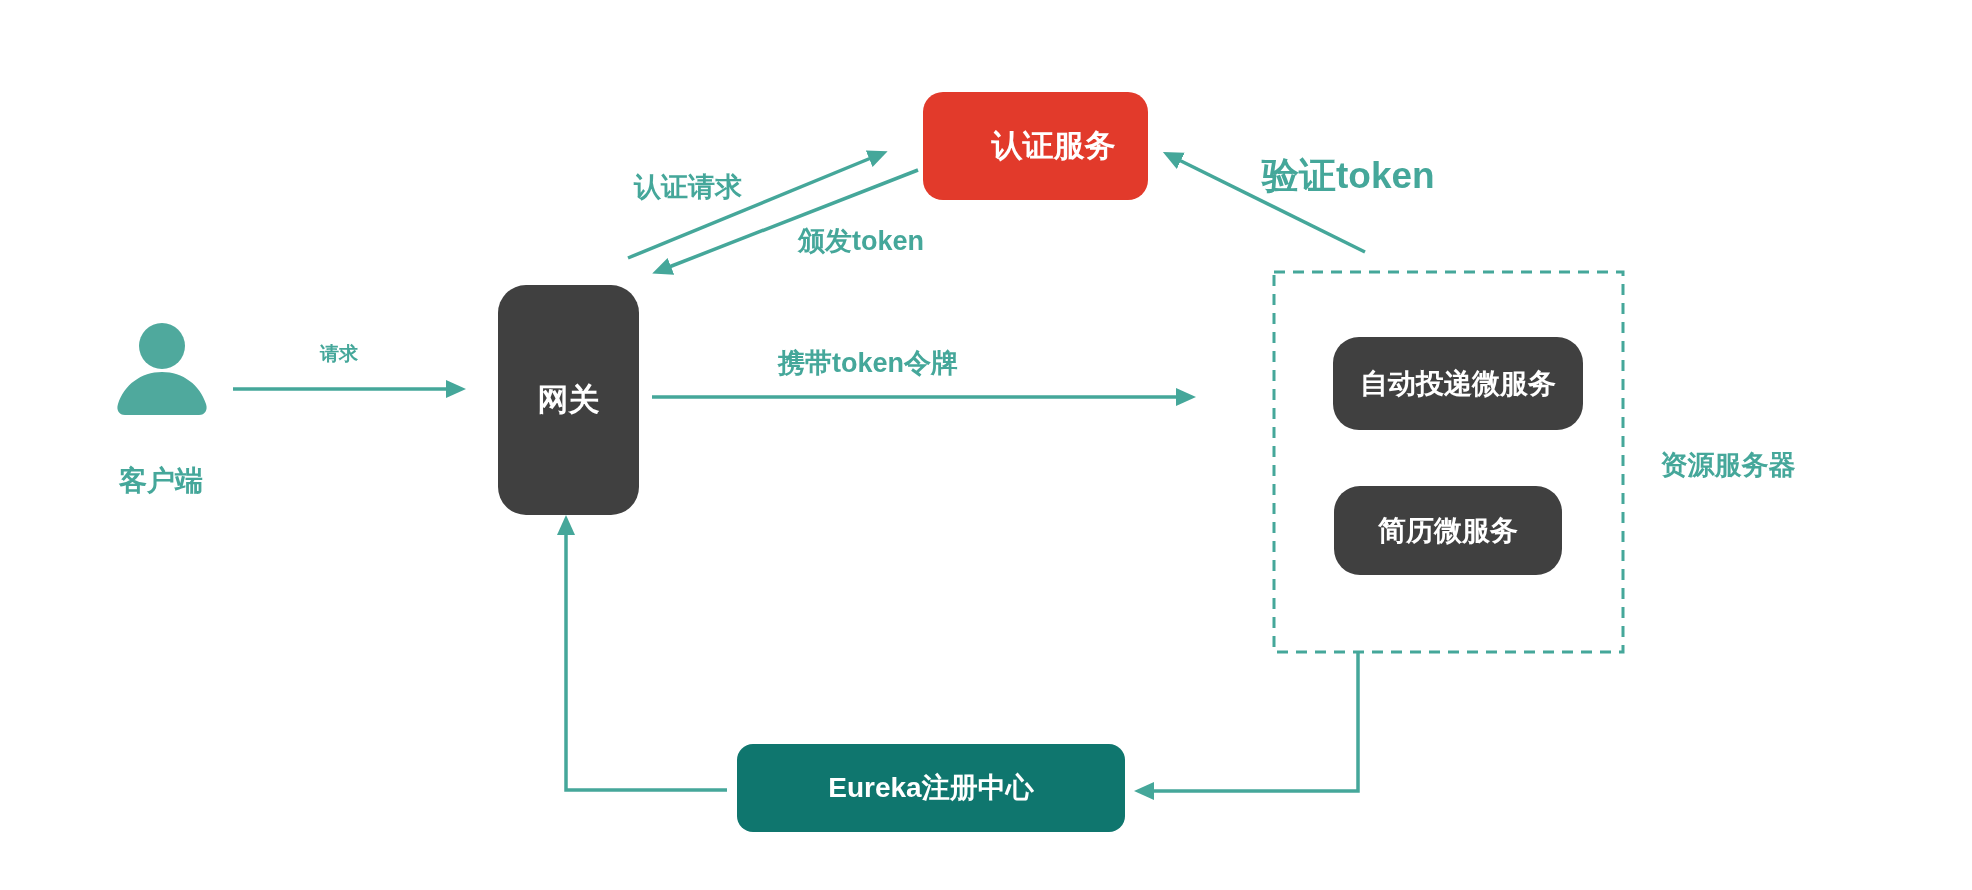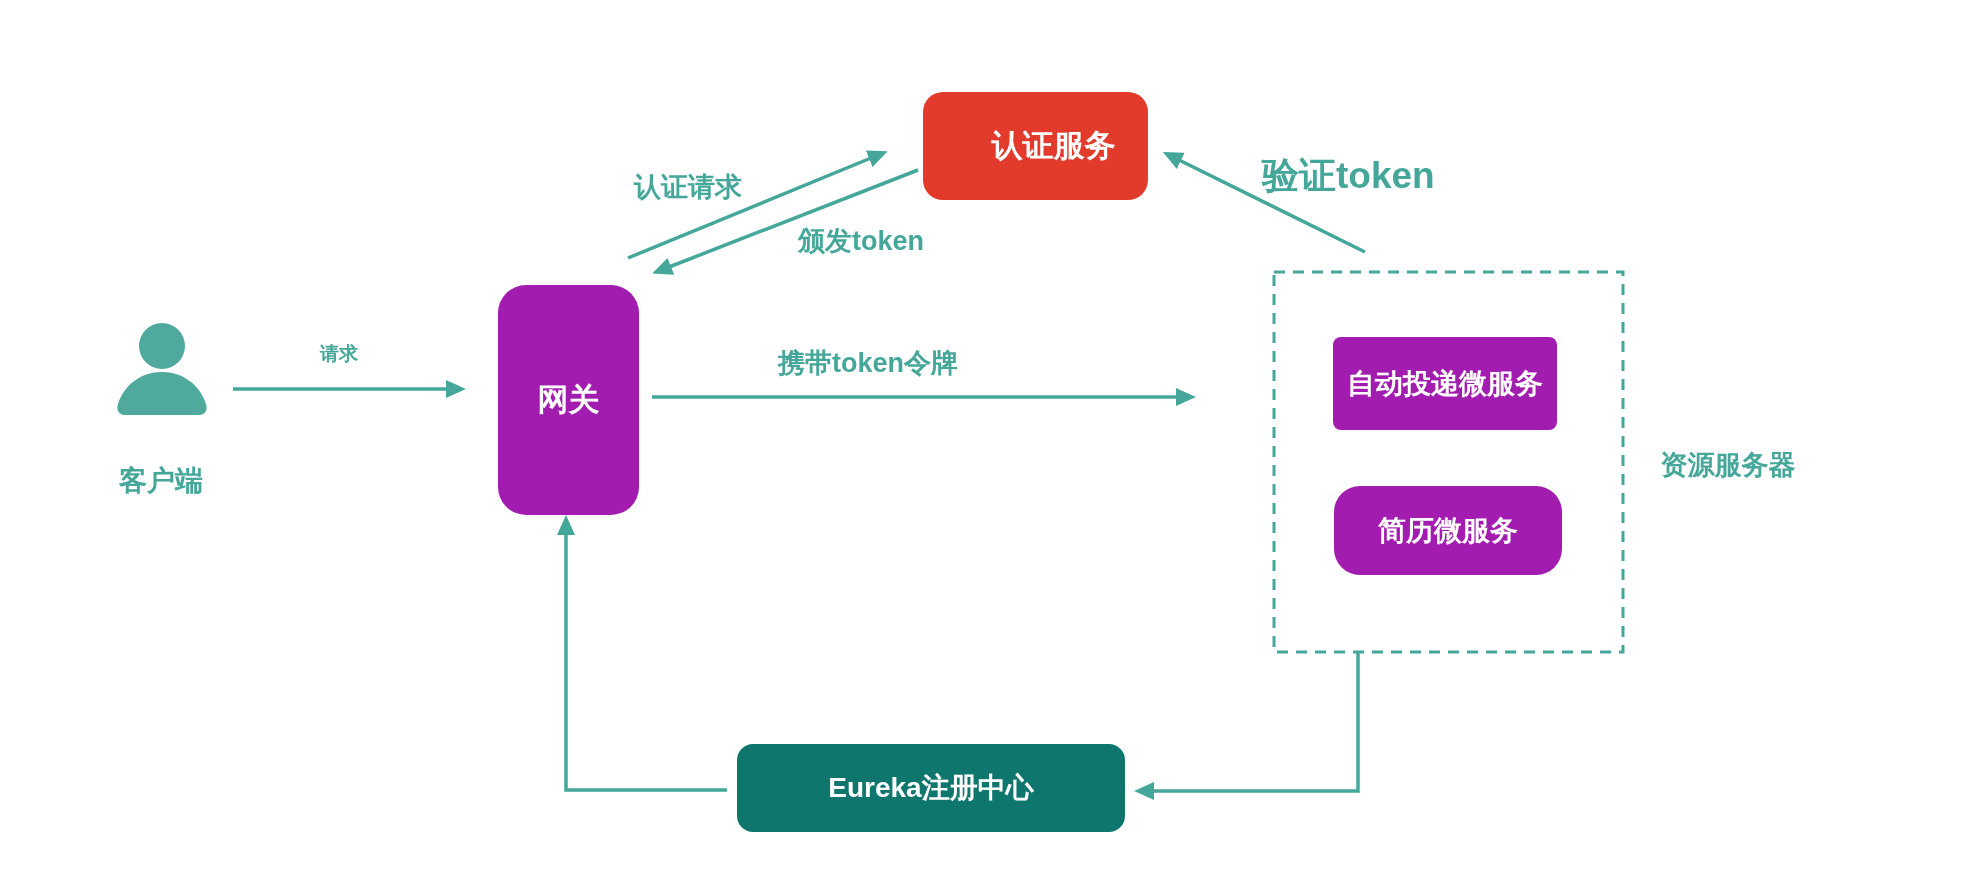--- a/index.html
+++ b/index.html
@@ -24,35 +24,35 @@
   .node {
     position: absolute;
     display: flex;
     align-items: center;
     justify-content: center;
     color: #ffffff;
     font-weight: 700;
     text-align: center;
     box-sizing: border-box;
   }
-  .teal-node  { background: #a21caf; }
+  .teal-node  { background: #404040; }
   .red-node   { background: #E23A2B; }
   .green-node { background: #0f766e; }
 
   #gateway-node {
     left: 498px; top: 285px; width: 141px; height: 230px;
     border-radius: 28px; font-size: 31px;
   }
   #auth-service-node {
     left: 923px; top: 92px; width: 225px; height: 108px;
     border-radius: 20px; font-size: 31px; padding-left: 36px;
   }
   #service-node-1 {
-    left: 1333px; top: 337px; width: 224px; height: 93px;
-    border-radius: 8px; font-size: 28px; text-align: center;
+    left: 1333px; top: 337px; width: 250px; height: 93px;
+    border-radius: 26px; font-size: 28px; text-align: center;
   }
   #service-node-2 {
     left: 1334px; top: 486px; width: 228px; height: 89px;
     border-radius: 26px; font-size: 28px;
   }
   #eureka-node {
     left: 737px; top: 744px; width: 388px; height: 88px;
     border-radius: 16px; font-size: 28px;
   }
 

